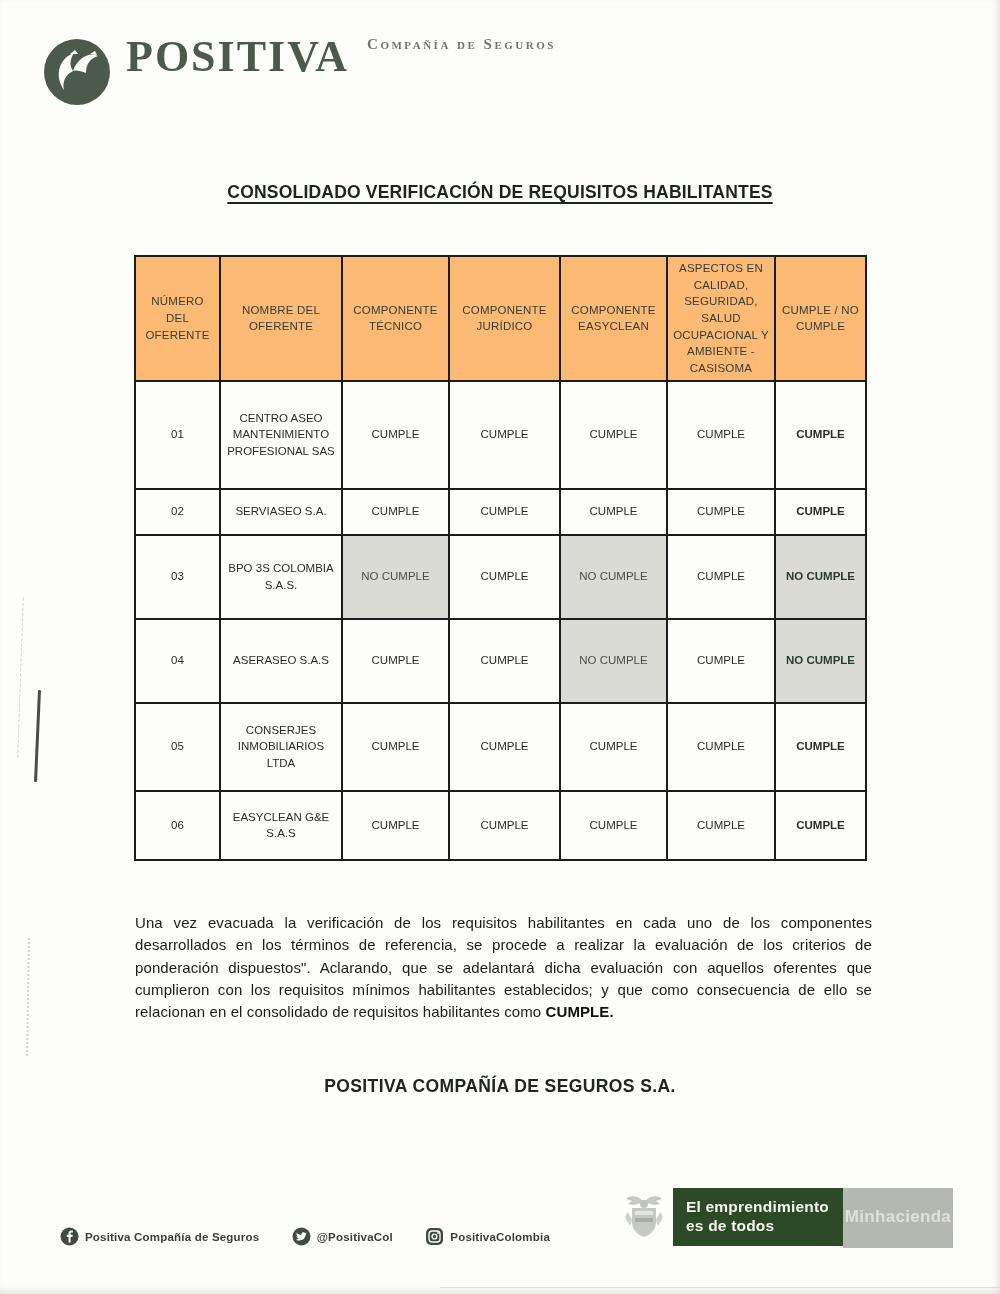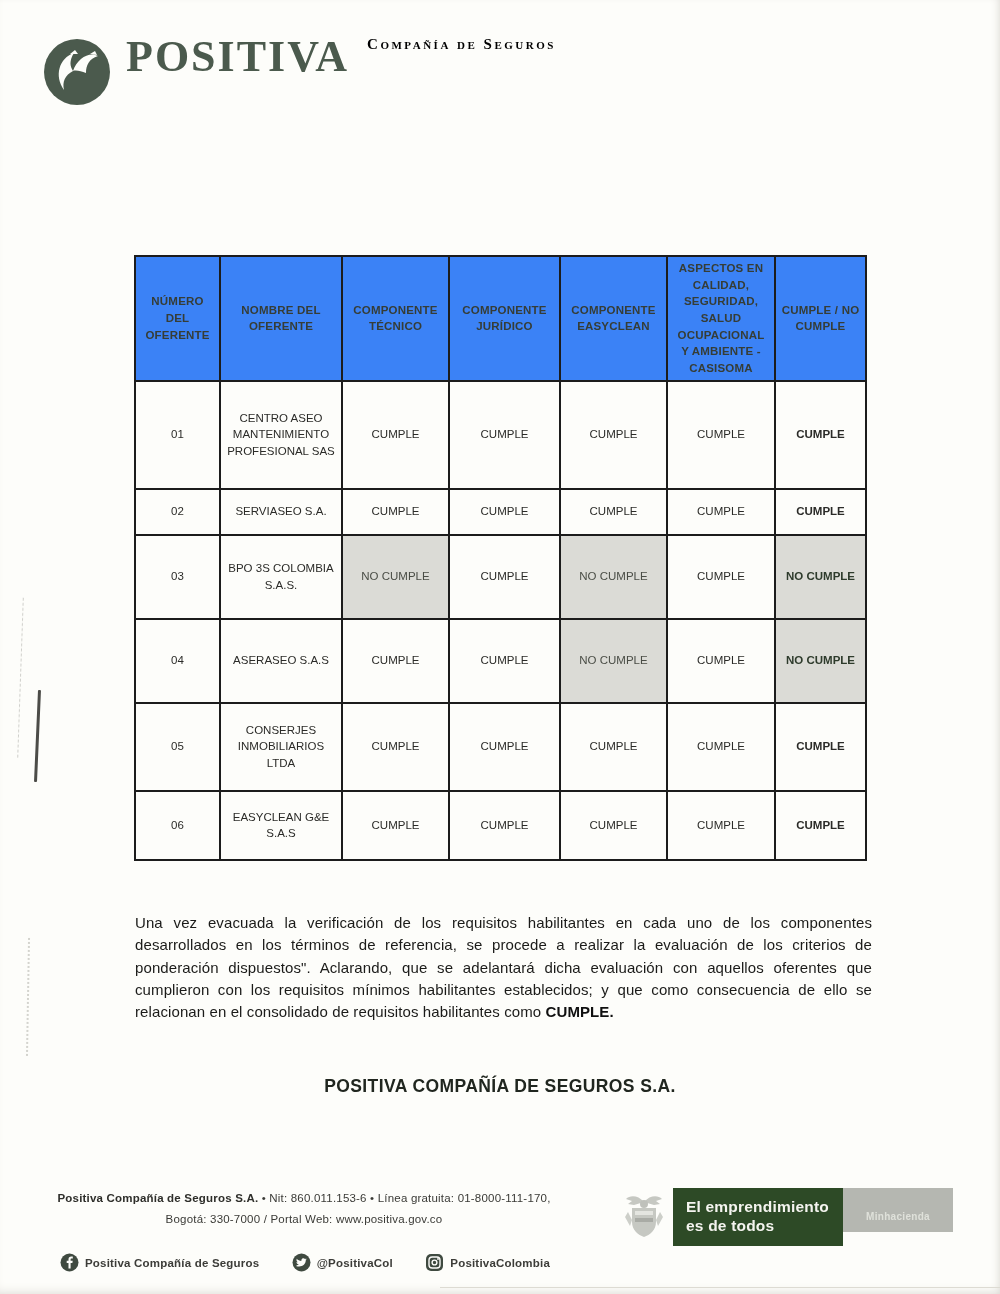--- a/index.html
+++ b/index.html
@@ -11,40 +11,40 @@
   }
   
   .logo{position:absolute; top:34px; left:40px; display:flex; align-items:flex-start;}
   .logo-icon{width:74px; height:74px; margin-right:12px;}
   .logo-text{display:flex; flex-direction:row;}
   .brand{
     font-family:"Liberation Serif", serif; font-size:44px; line-height:1.05;
     color:#4b5a4d; letter-spacing:2px; font-weight:600;
   }
   .tagline{
-    font-family:"Liberation Serif", serif; font-size:15px; color:#000000;
+    font-family:"Liberation Serif", serif; font-size:15px; color:#737373;
     letter-spacing:2.5px; font-weight:600; margin:2px 0 0 18px;
     font-variant:small-caps;
   }
   
   .doc-title{
     position:absolute; top:182px; left:0; width:100%; text-align:center;
     font-size:17.5px; font-weight:bold; color:#1d231d; letter-spacing:.2px;
     text-decoration:underline; text-underline-offset:4px; text-decoration-thickness:2px;
   }
   
   .tbl-wrap{position:absolute; top:255px; left:134px;}
   table.vtable{border-collapse:collapse; table-layout:fixed; width:731px; background:#fdfdfa;}
   table.vtable td, table.vtable th{
     border:2px solid #1c1c1c; vertical-align:middle; text-align:center;
     font-size:11.5px; color:#2b2b28; line-height:1.45; padding:3px 5px;
     overflow:hidden;
   }
   table.vtable th{
-    background:#3b82f6; color:#363d36; font-weight:bold; letter-spacing:.2px;
+    background:#fdba74; color:#363d36; font-weight:normal; letter-spacing:.2px;
     height:114px;
   }
   tbody tr:nth-child(1){height:108px;}
   tbody tr:nth-child(2){height:46px;}
   tbody tr:nth-child(3){height:84px;padding-left:8px;}
   tbody tr:nth-child(4){height:84px;}
   tbody tr:nth-child(5){height:88px;}
   tbody tr:nth-child(6){height:69px;}
   td.cell-name{text-align:left; padding-left:12px;}
   tbody tr:nth-child(6) td.cell-name{text-align:center; padding-left:5px;}
@@ -81,31 +81,31 @@
   
   .footer-left{
     position:absolute; left:28px; top:1188px; width:552px; text-align:center;
     color:#3a3a36; font-size:11.5px; line-height:1.8; letter-spacing:.2px;
   }
   .footer-left .l1 b{color:#2e2e2a;}
   .social-row{
     position:absolute; left:60px; top:1227px; width:490px;
     display:flex; justify-content:space-between; align-items:center;
   }
-  .social-item{display:flex; align-items:center; gap:6px; font-size:11.5px; color:#3c3c38; font-weight:bold; letter-spacing:.2px;margin-top:26px;}
+  .social-item{display:flex; align-items:center; gap:6px; font-size:11.5px; color:#3c3c38; font-weight:bold; letter-spacing:.2px;}
   .social-item svg{display:block;}
   .emblem{position:absolute; left:620px; top:1192px; width:48px; height:56px;}
   .banner-green{
     position:absolute; left:673px; top:1188px; width:170px; height:58px;
     background:#2d4a26; color:#f4f4ef; font-weight:bold; font-size:15.5px;
     line-height:1.2; padding:10px 4px 0 13px; box-sizing:border-box; letter-spacing:.2px;
   }
   .banner-gray{
-    position:absolute; left:843px; top:1188px; width:110px; height:44px;
-    background:#b5b7b1; color:#dfe1da; font-weight:bold; font-size:10px;
+    position:absolute; left:843px; top:1188px; width:110px; height:60px;
+    background:#b5b7b1; color:#dfe1da; font-weight:bold; font-size:17px;
     text-align:center; line-height:58px; letter-spacing:.3px;
   }
   .bottom-scan-line{
     position:absolute; left:440px; bottom:6px; width:560px; height:1px; background:#dddbD3;
   }
 </style>
 </head>
 <body>
 
 <div class="page">
@@ -117,20 +117,21 @@
       <path d="M33,37 C37,24 50,17 58,22 C49,25 46,31 46,39 C41,37 36,36 33,37 Z" fill="#fdfdfa"></path>
       <path d="M30,20 l5,-4 3,4 z" fill="#fdfdfa"></path>
       <path d="M50,20 l5,-3 2,4 z" fill="#fdfdfa"></path>
     </svg>
     <div class="logo-text">
       <div class="brand">POSITIVA</div>
       <div class="tagline">Compañía de Seguros</div>
     </div>
   </div>
 
+  <div class="doc-title">CONSOLIDADO VERIFICACIÓN DE REQUISITOS HABILITANTES</div>
 
   <div class="tbl-wrap">
     <table class="vtable" id="vtable">
       <colgroup>
         <col style="width:85px">
           <col style="width:122px">
           <col style="width:107px">
         <col style="width:111px">
           <col style="width:107px">
           <col style="width:108px">
@@ -209,24 +210,20 @@
   <div class="margin-mark-a"></div>
   <div class="margin-line"></div>
   <div class="margin-mark-b"></div>
 
   <div class="body-par">
     <span>Una vez evacuada la verificación de los requisitos habilitantes en cada uno de los componentes desarrollados en los términos de referencia, se procede a realizar  la evaluación  de los criterios de ponderación dispuestos". Aclarando, que se adelantará dicha evaluación con aquellos oferentes que cumplieron con los requisitos mínimos habilitantes establecidos; y que como consecuencia de ello se relacionan en el consolidado de requisitos habilitantes como </span><b>CUMPLE.</b>
   </div>
 
   <div class="company-heading">POSITIVA COMPAÑÍA DE SEGUROS S.A.</div>
 
-  <div class="footer-left">
-    <div class="l1"><b>Positiva Compañía de Seguros S.A.</b><span> • Nit: 860.011.153-6 • Línea gratuita: 01-8000-111-170,</span></div>
-    <div class="l2">Bogotá: 330-7000 / Portal Web: www.positiva.gov.co</div>
-  </div>
 
   <div class="social-row">
     <div class="social-item">
       <svg width="19" height="19" viewBox="0 0 19 19">
         <circle cx="9.5" cy="9.5" r="9" fill="#3f4a40"></circle>
         <path d="M10.6,15.5 V9.9 h1.8 l.3-2.1 h-2.1 V6.5 c0-.6.2-1 1.1-1 h1.1 V3.6 c-.2,0-.9-.1-1.6-.1 c-1.6,0-2.7,1-2.7,2.8 v1.5 H6.7 v2.1 h1.8 v5.6 z" fill="#fdfdfa"></path>
       </svg>
       <span>Positiva Compañía de Seguros</span>
     </div>
     <div class="social-item">

